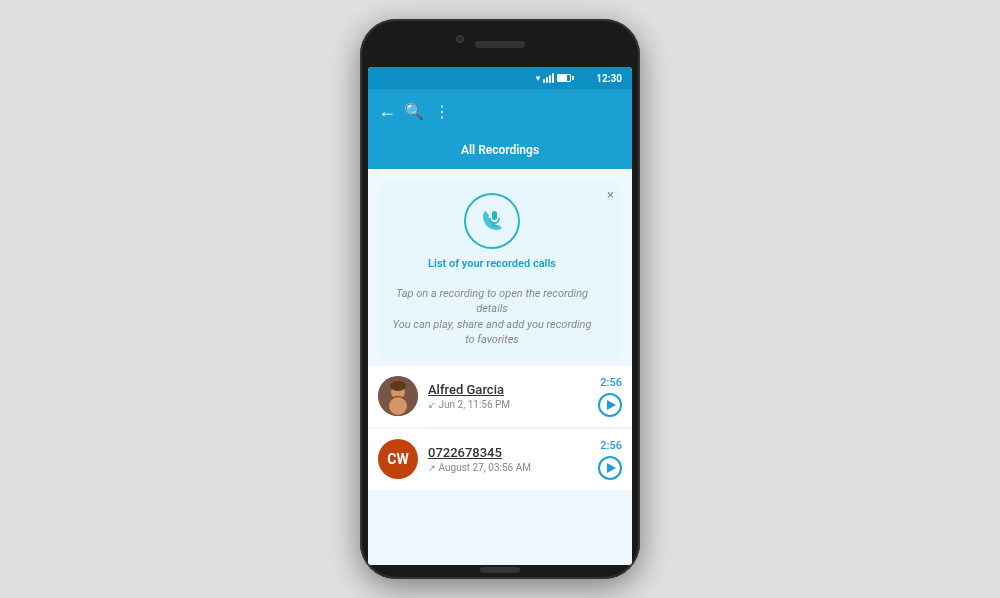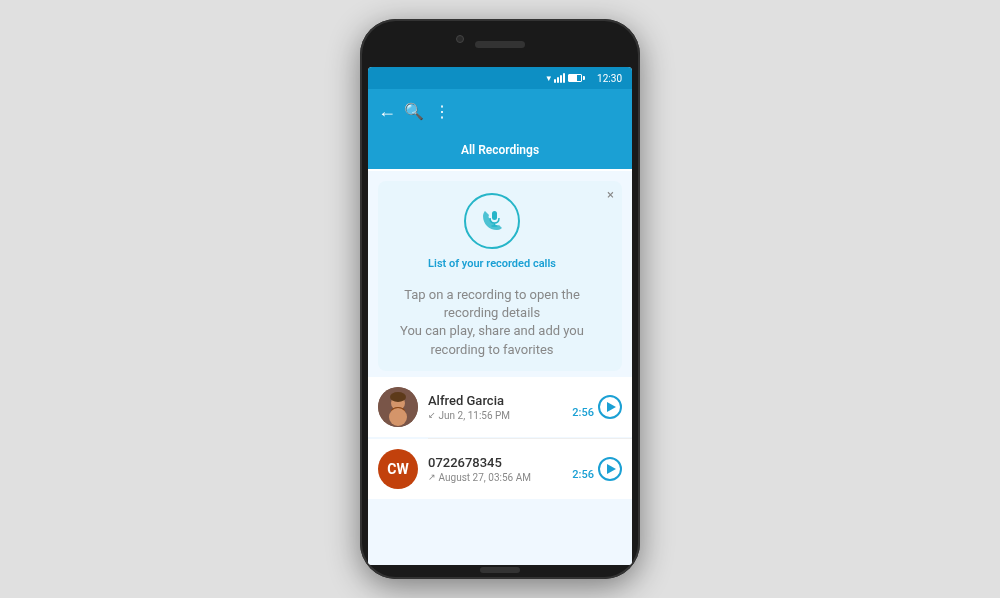--- a/index.html
+++ b/index.html
@@ -78,22 +78,22 @@
 
     .status-icons {
       display: flex;
       align-items: center;
       gap: 3px;
     }
 
     .status-time {
       color: white;
       font-size: 10px;
-      font-weight: normal;
-      margin-left: 12px;
+      font-weight: bold;
+      margin-left: 22px;
     }
 
     .signal-icon {
       display: flex;
       align-items: flex-end;
       gap: 1px;
       height: 10px;
     }
 
     .signal-bar {
@@ -237,22 +237,23 @@
 
     .banner-title {
       color: #1ba0d4;
       font-size: 11px;
       font-weight: 600;
       margin-bottom: 16px;
     }
 
     .banner-desc {
       color: #888;
-      font-size: 13px;
+      font-size: 11px;
       line-height: 1.4;
+      font-style: italic;
     }
 
     
     .call-item {
       background: white;
       margin: 0 0 1px 0;
       padding: 10px 10px;
       display: flex;
       align-items: center;
       gap: 10px;
@@ -277,38 +278,39 @@
     }
 
     .call-info {
       flex: 1;
     }
 
     .call-name {
       font-size: 13px;
       font-weight: 500;
       color: #333;
+      text-decoration: underline;
     }
 
     .call-date {
       font-size: 10px;
       color: #888;
       display: flex;
       align-items: center;
       gap: 3px;
       margin-top: 2px;
     }
 
     .call-arrow {
       font-size: 9px;
     }
 
     .call-right {
       display: flex;
-      flex-direction: row;
+      flex-direction: column;
       align-items: flex-end;
       gap: 4px;
     }
 
     .call-duration {
       font-size: 11px;
       color: #1ba0d4;
       font-weight: 500;
     }
 

